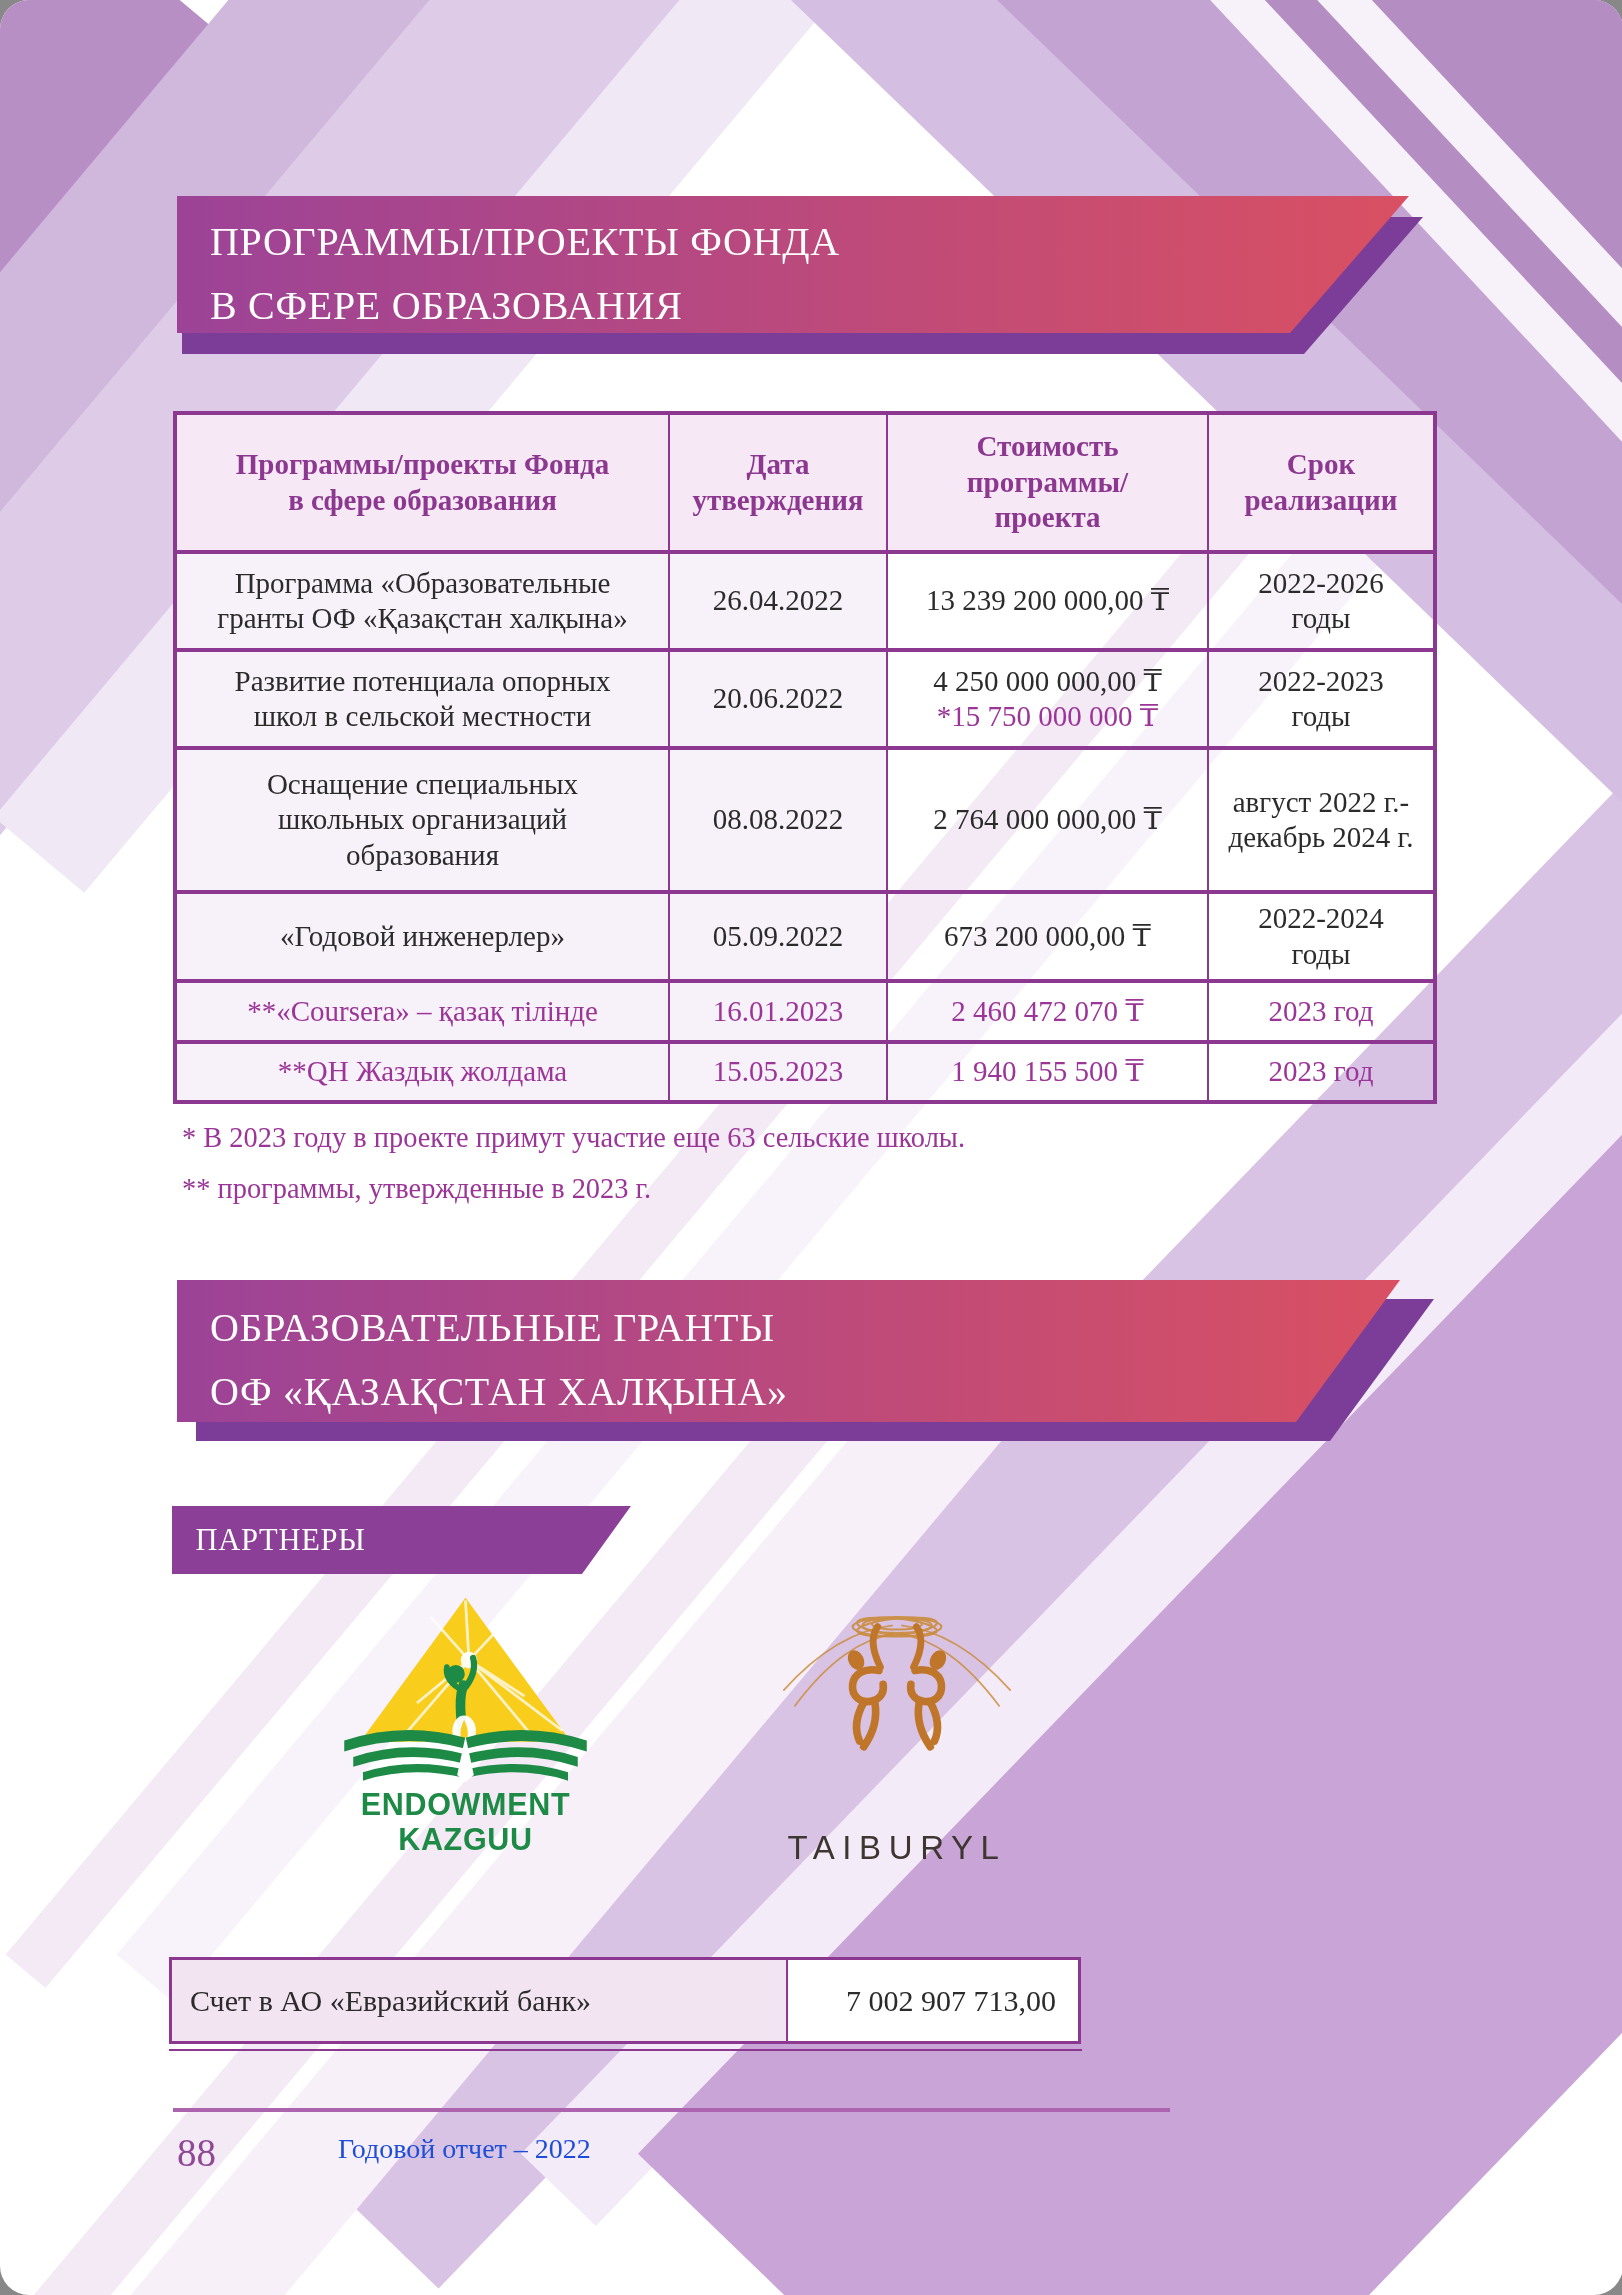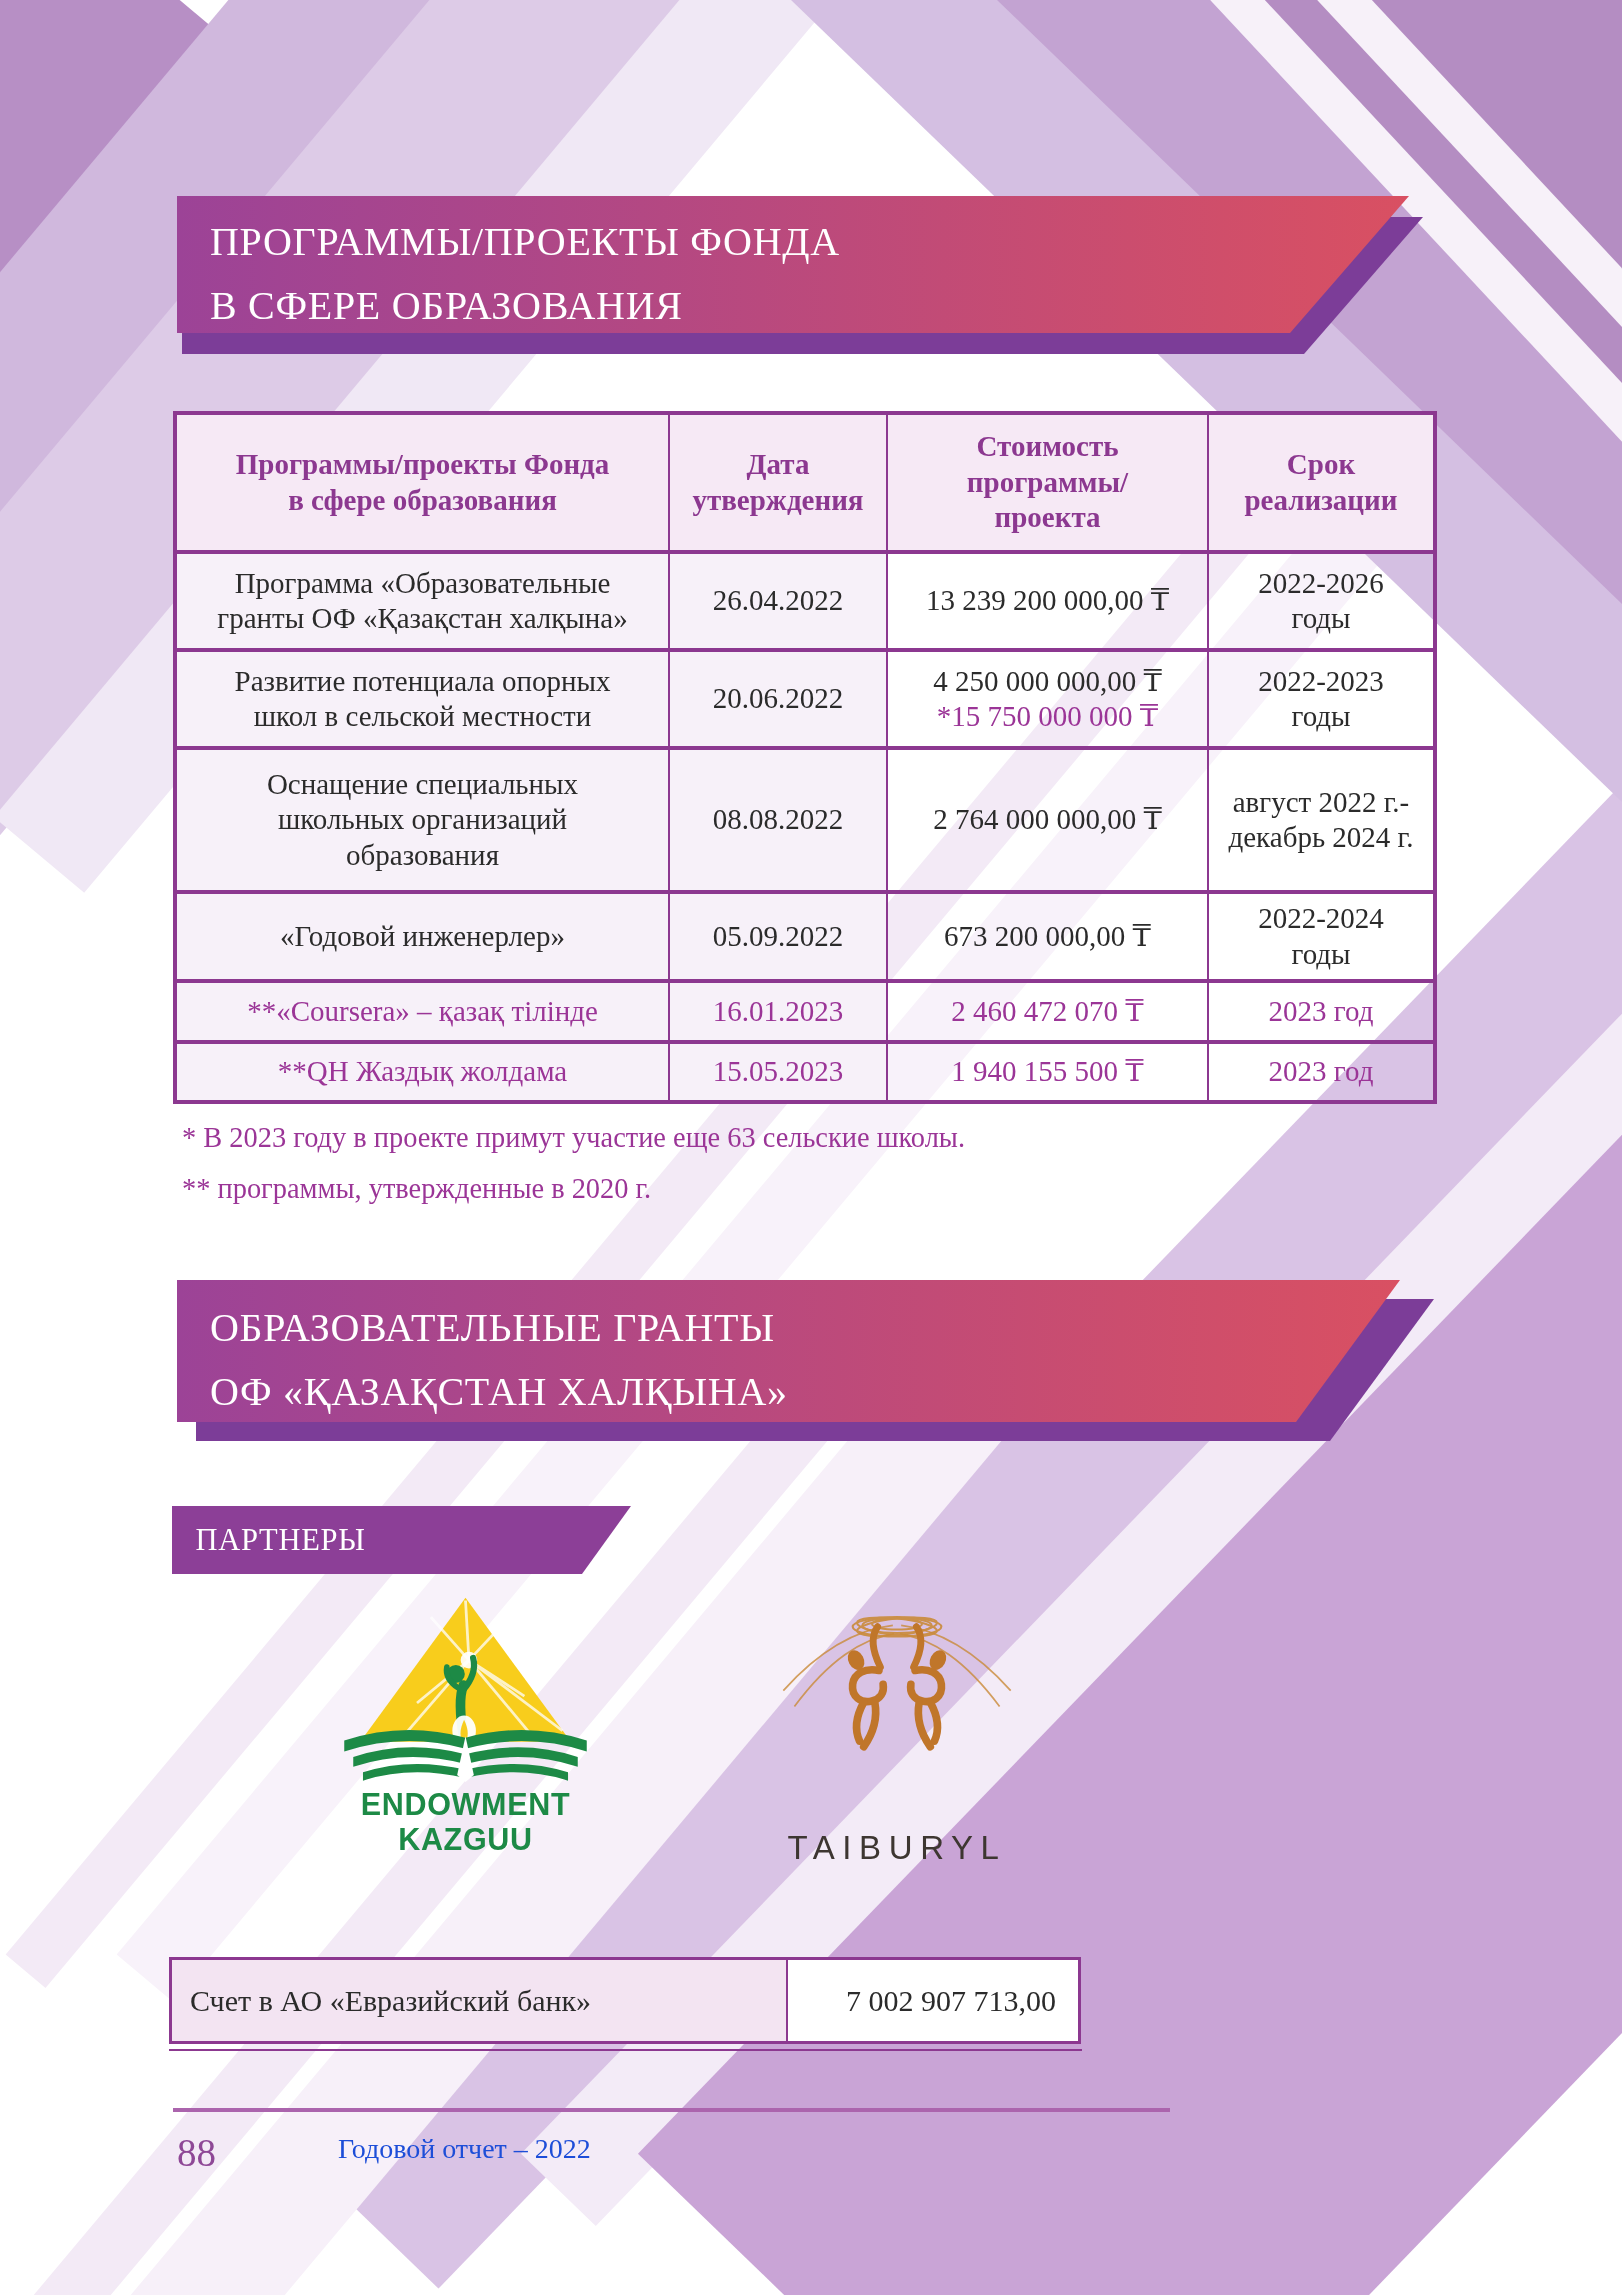--- a/index.html
+++ b/index.html
@@ -15,20 +15,21 @@
   body{
     font-family:"Liberation Serif","DejaVu Serif",serif;
     background:#888;
   }
   .page{
     position:relative;
     width:1623px;height:2295px;
     margin:0 auto;
     background:#ffffff;
     overflow:hidden;
+    border-radius:29px;
   }
   
   .deco{position:absolute;inset:0;z-index:0;}
   .band{position:absolute;transform-origin:0 0;}
   .lean-l{transform:rotate(40deg);}   
   .lean-r{transform:rotate(-43deg);}  
   .t1{left:14px;top:-139px;width:291px;height:1179px;background:#b78fc5;}
   .t2{left:345px;top:-139px;width:160px;height:1179px;background:#d0b8dd;}
   .t3{left:546px;top:-139px;width:208px;height:1248px;background:#ddcbe7;}
   .t4{left:796px;top:-139px;width:118px;height:1248px;background:#f0e8f5;}
@@ -270,21 +271,21 @@
             <td class="c-date">15.05.2023</td>
             <td class="c-cost">
               <div class="cost-main">1 940 155 500 ₸</div>
             </td>
             <td class="c-term">2023 год</td>
           </tr>
         </tbody>
     </table>
 
     <div class="footnote fn1">* В 2023 году в проекте примут участие еще 63 сельские школы.</div>
-    <div class="footnote fn2">** программы, утвержденные в 2020 г.</div>
+    <div class="footnote fn2">** программы, утвержденные в 2023 г.</div>
 
     <div class="banner-shadow bs2"></div>
     <div class="banner b2banner">
       <div class="line line1">ОБРАЗОВАТЕЛЬНЫЕ ГРАНТЫ</div>
       <div class="line line2">ОФ «ҚАЗАҚСТАН ХАЛҚЫНА»</div>
     </div>
 
     <div class="partners-bar">
       <span>ПАРТНЕРЫ</span>
     </div>

